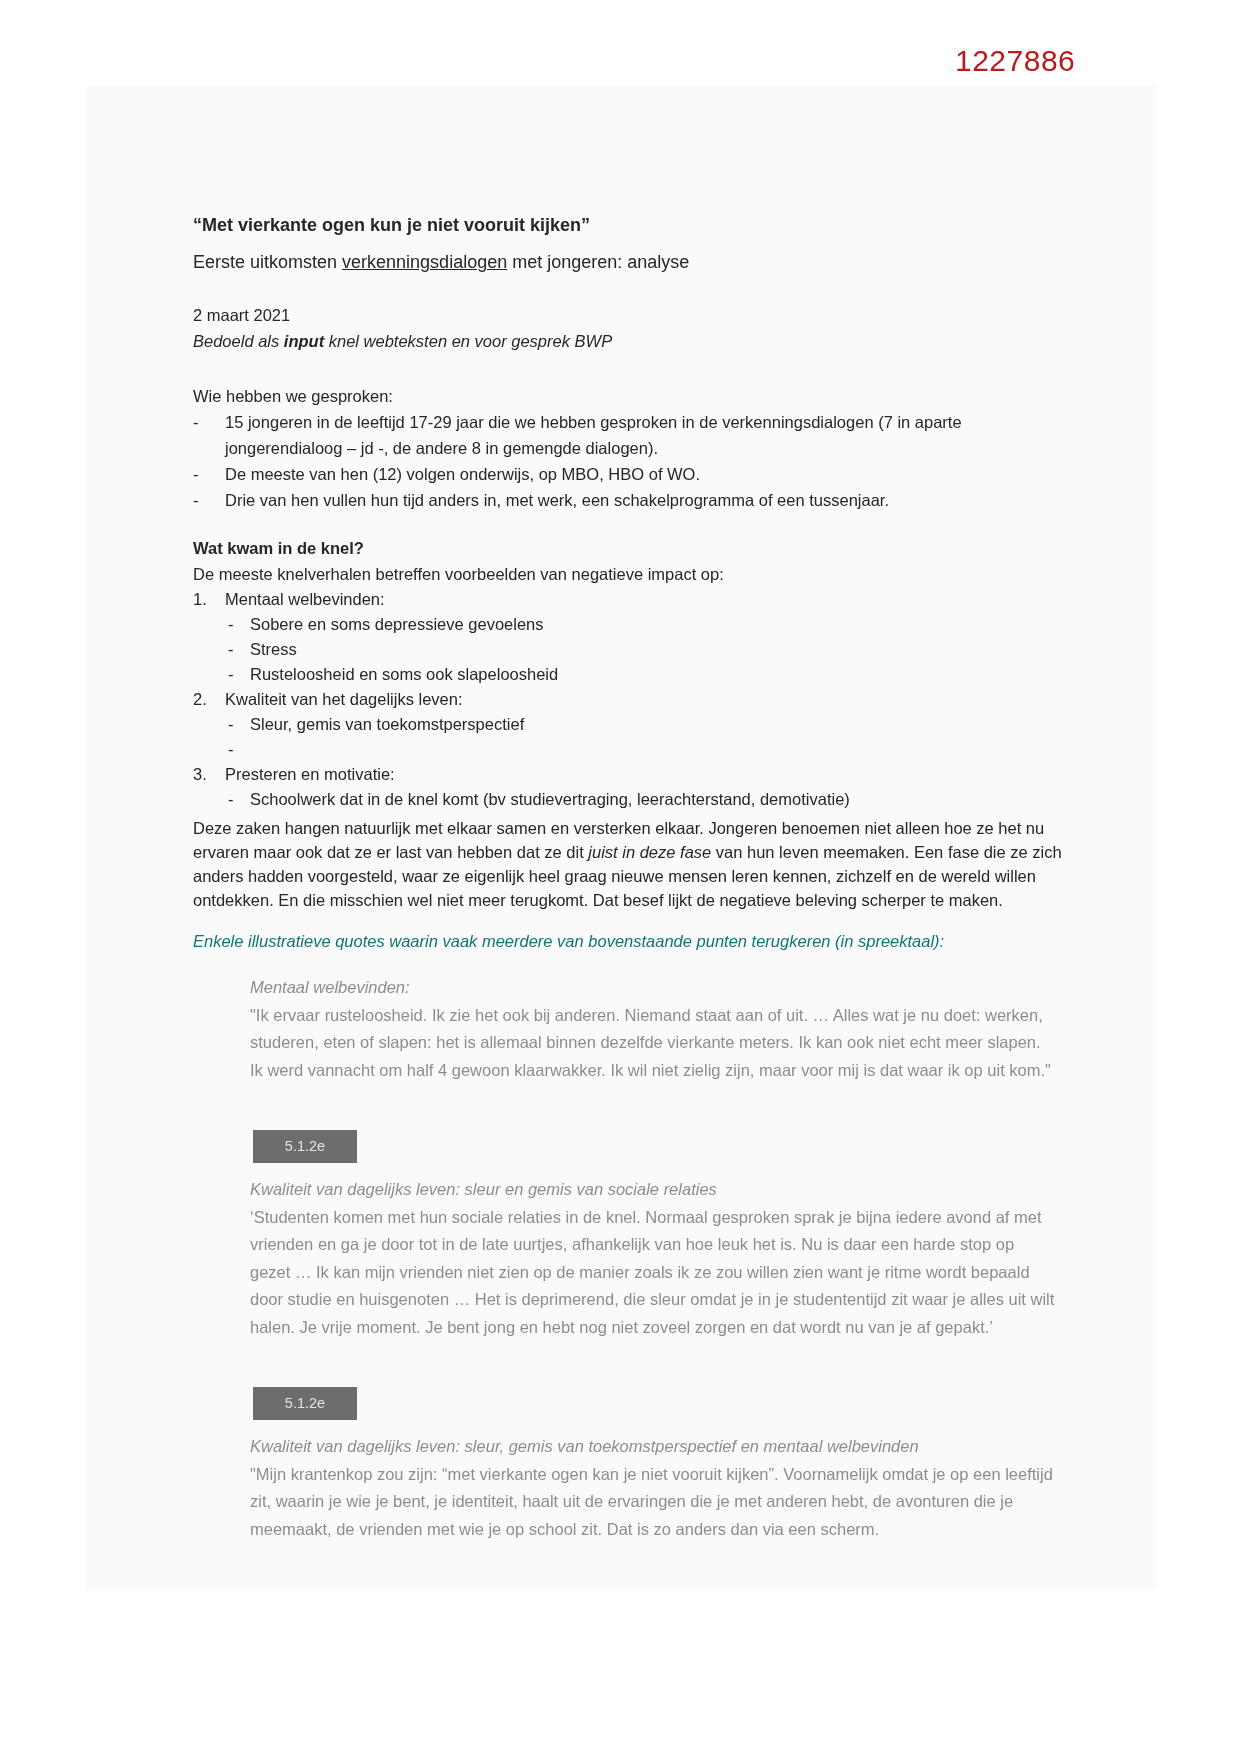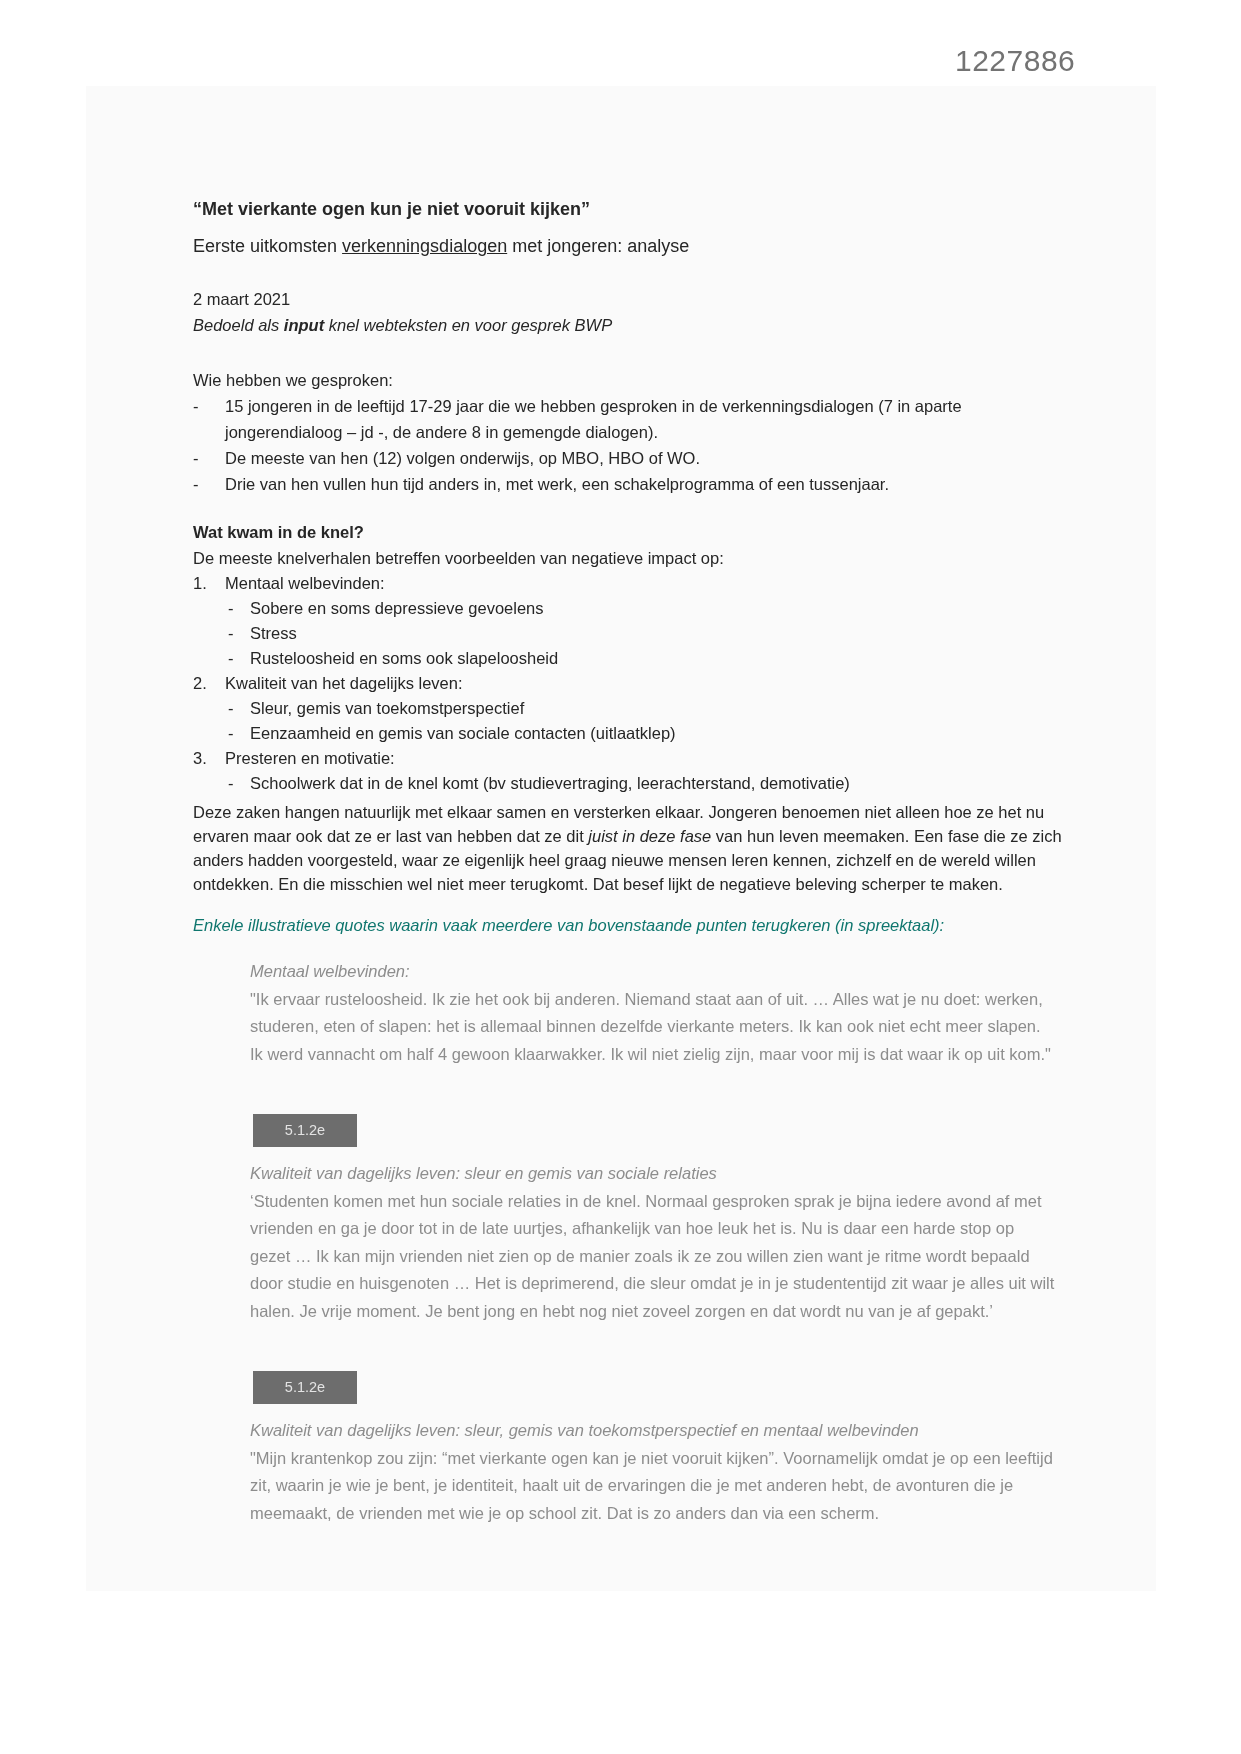--- a/index.html
+++ b/index.html
@@ -22,26 +22,26 @@
     width: 1070px;
     height: 1505px;
     background: #fafafa;
   }
   .stamp {
     position: absolute;
     top: 44px;
     left: 955px;
     font-size: 30px;
     letter-spacing: 0.5px;
-    color: #737373;
+    color: #b91c1c;
   }
   .content {
     position: absolute;
     left: 193px;
-    top: 196px;
+    top: 212px;
     width: 884px;
     font-size: 16.5px;
     line-height: 26px;
   }
   .title1 { font-size: 18px; font-weight: bold; }
   .title2 { font-size: 18px; font-weight: normal; margin-top: 11px; }
   .u { text-decoration: underline; }
   .date { margin-top: 27px; }
   .purpose { font-style: italic; }
   .purpose .b { font-weight: bold; }
@@ -129,21 +129,20 @@
     <div class="row">
       <span class="marker">2.</span>
       <div>Kwaliteit van het dagelijks leven:</div>
     </div>
     <div class="row sub">
       <span class="marker">-</span>
       <div>Sleur, gemis van toekomstperspectief</div>
     </div>
     <div class="row sub">
       <span class="marker">-</span>
-      <div>Eenzaamheid en gemis van sociale contacten (uitlaatklep)</div>
     </div>
 
     <div class="row">
       <span class="marker">3.</span>
       <div>Presteren en motivatie:</div>
     </div>
     <div class="row sub">
       <span class="marker">-</span>
       <div>Schoolwerk dat in de knel komt (bv studievertraging, leerachterstand, demotivatie)</div>
     </div>

